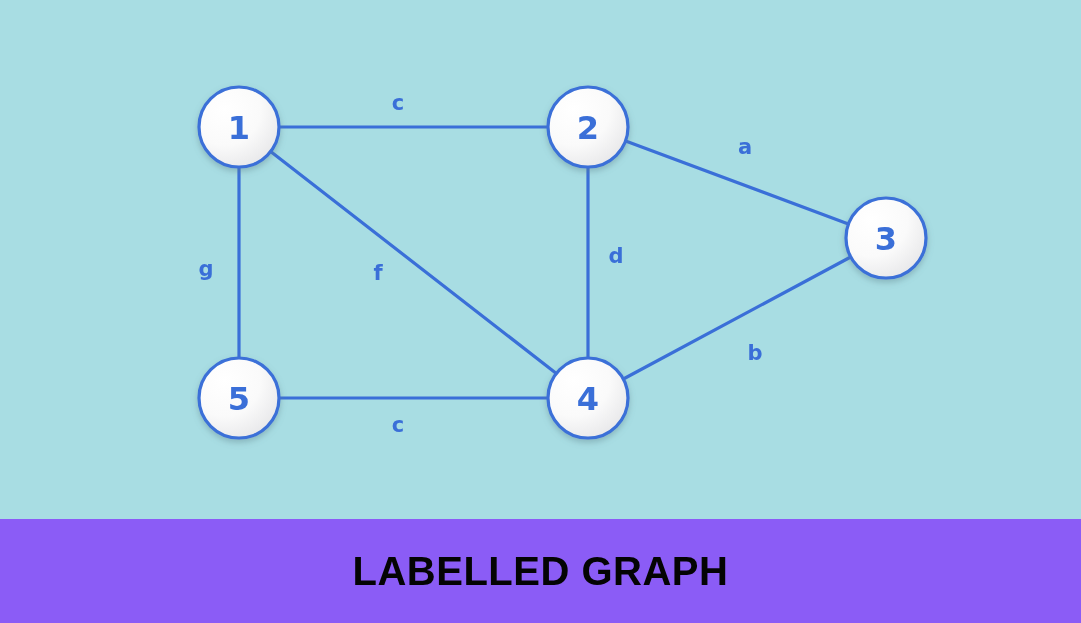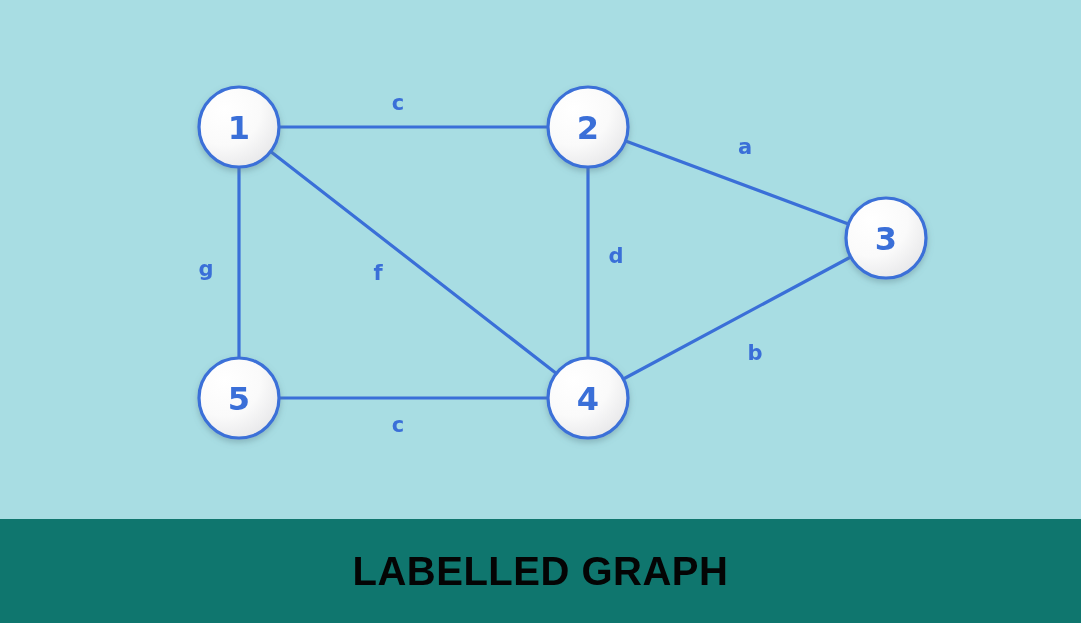--- a/index.html
+++ b/index.html
@@ -25,21 +25,21 @@
     width: 1081px;
     height: 519px;
     background: #a8dde3;
   }
   #caption-panel {
     position: absolute;
     left: 0;
     top: 519px;
     width: 1081px;
     height: 104px;
-    background: #0f766e;
+    background: #8b5cf6;
     display: flex;
     align-items: center;
     justify-content: center;
   }
   #caption-text {
     font-family: "Liberation Sans", sans-serif;
     font-weight: bold;
     font-size: 40px;
     letter-spacing: 0.5px;
     color: #040404;

